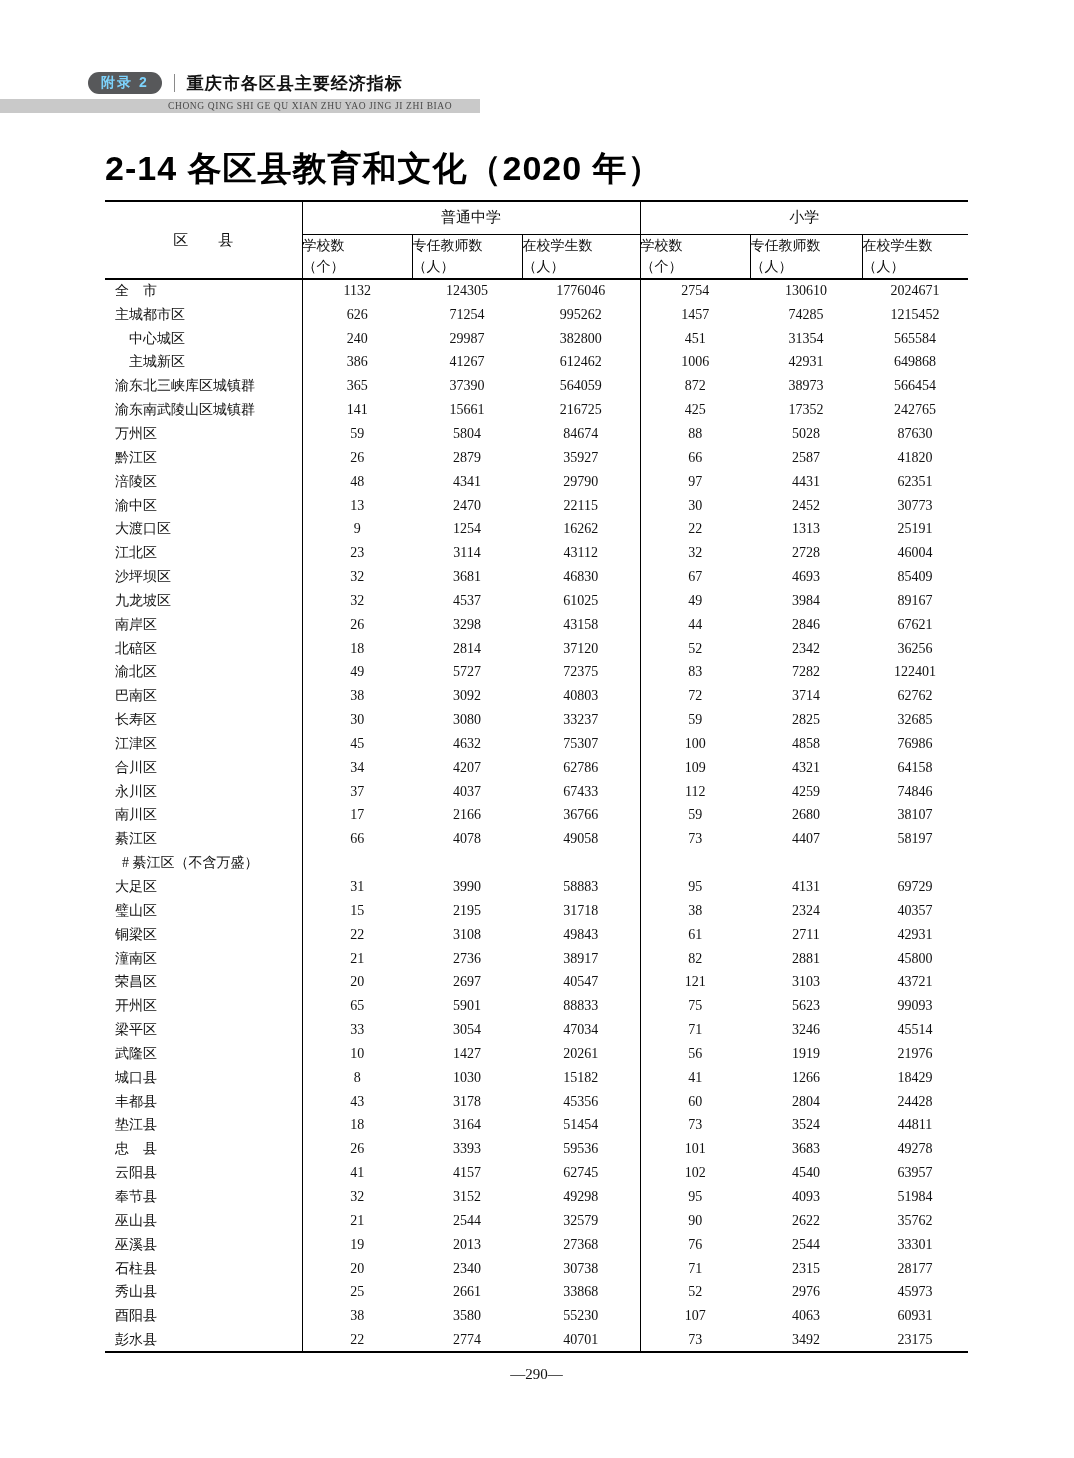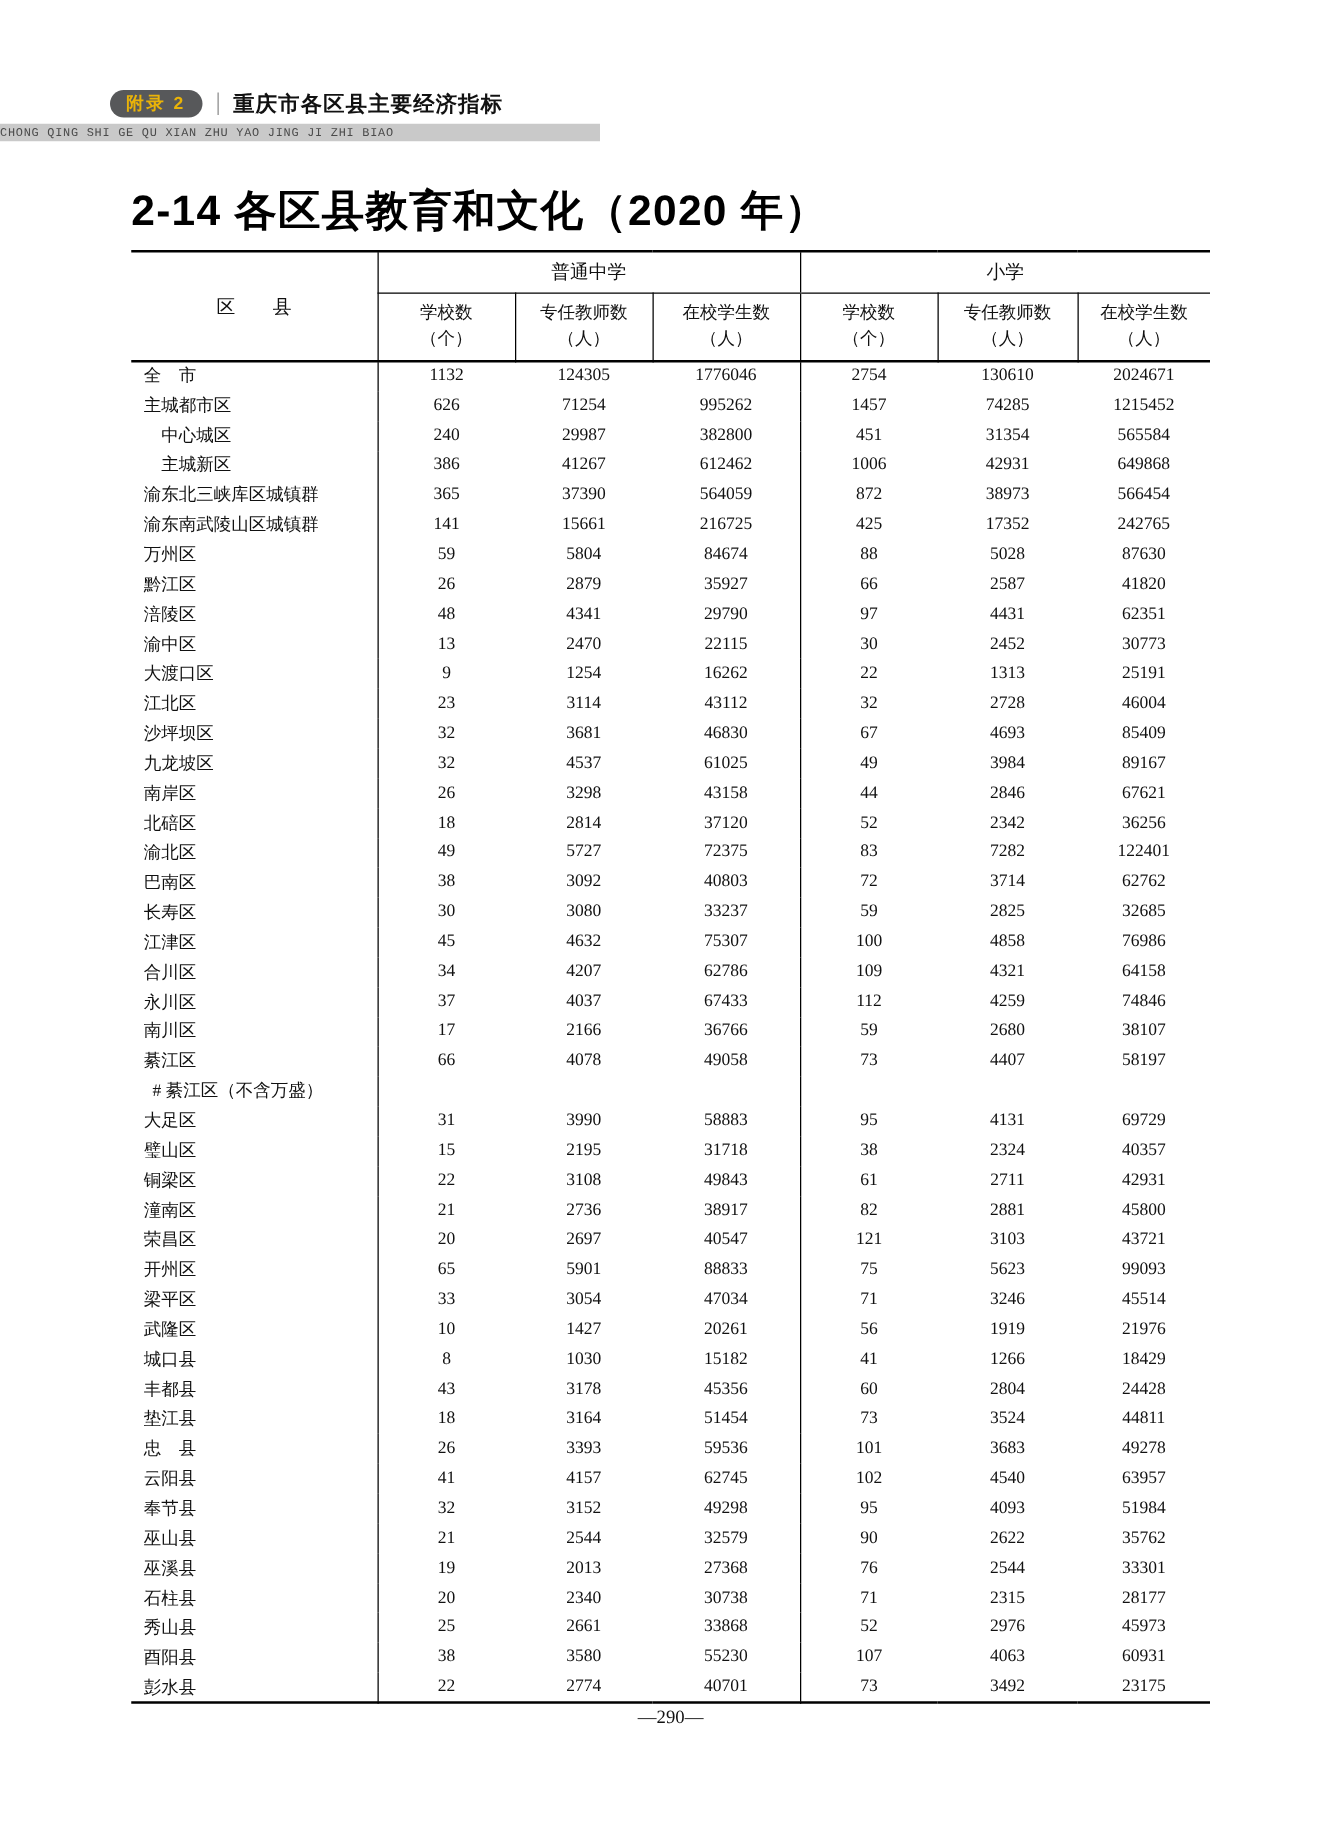--- a/index.html
+++ b/index.html
@@ -11,38 +11,39 @@
     width: 1074px;
     height: 1458px;
     background: #ffffff;
     overflow: hidden;
   }
 
   
   .page-header { position: absolute; top: 70px; left: 0; width: 100%; }
   .badge-row { display: flex; align-items: center; height: 26px; padding-left: 88px; }
   .badge {
-    background: #57585a; color: #eab308;
+    background: #57585a; color: #7dd3fc;
     font-family: "Liberation Sans", "DejaVu Sans", sans-serif;
     font-size: 14px; font-weight: bold;
     border-radius: 12px; padding: 2px 13px; letter-spacing: 2px;
     white-space: nowrap;
   }
   .header-vline { width: 1px; height: 18px; background: #8a8a8a; margin: 0 12px; }
   .header-title {
     font-family: "Liberation Sans", "DejaVu Sans", sans-serif;
     font-weight: bold; font-size: 17px; letter-spacing: 1px; color: #111;
     white-space: nowrap;
   }
   .gray-band {
     margin-top: 3px; width: 480px; height: 14px;
     background: #c9c9c9; display: flex; align-items: center;
   }
   .pinyin {
-    font-family: Liberation Mono, monospace;
+    margin-left: 168px;
+    font-family: Liberation Serif, serif;
     font-size: 9.5px; color: #4a4a4a; letter-spacing: 0.6px; white-space: nowrap;
   }
 
   
   .table-title {
     position: absolute; top: 146px; left: 105px;
     font-family: "Liberation Sans", "DejaVu Sans", sans-serif;
     font-size: 34px; font-weight: bold; letter-spacing: 1px; color: #000;
     white-space: nowrap;
   }
@@ -52,21 +53,21 @@
     position: absolute; top: 200px; left: 105px;
     width: 863px; border-collapse: collapse; table-layout: fixed;
     border-top: 2.5px solid #000;
     border-bottom: 2.5px solid #000;
     font-size: 14px;
   }
   thead { border-bottom: 2px solid #000; }
   thead th { font-weight: normal; vertical-align: middle; border-left: 1px solid #000; }
   thead tr.group-row th.stub { border-left: none; border-right: 1px solid #000; font-size: 15px; }
   thead tr.group-row th.group { height: 33px; border-bottom: 1px solid #000; font-size: 15px; }
-  thead tr.cols-row th { height: 55px; font-size: 14px; line-height: 1.55; text-align: center; }
+  thead tr.cols-row th { height: 45px; font-size: 14px; line-height: 1.55; text-align: left; }
 
   tbody td {
     height: 23.85px; padding: 0; text-align: center;
     font-size: 14px; vertical-align: middle; white-space: nowrap;
   }
   tbody td.stub-cell {
     text-align: left; padding-left: 10px;
     border-right: 1px solid #000;
   }
   tbody td.group-sep { border-left: 1px solid #000; }

